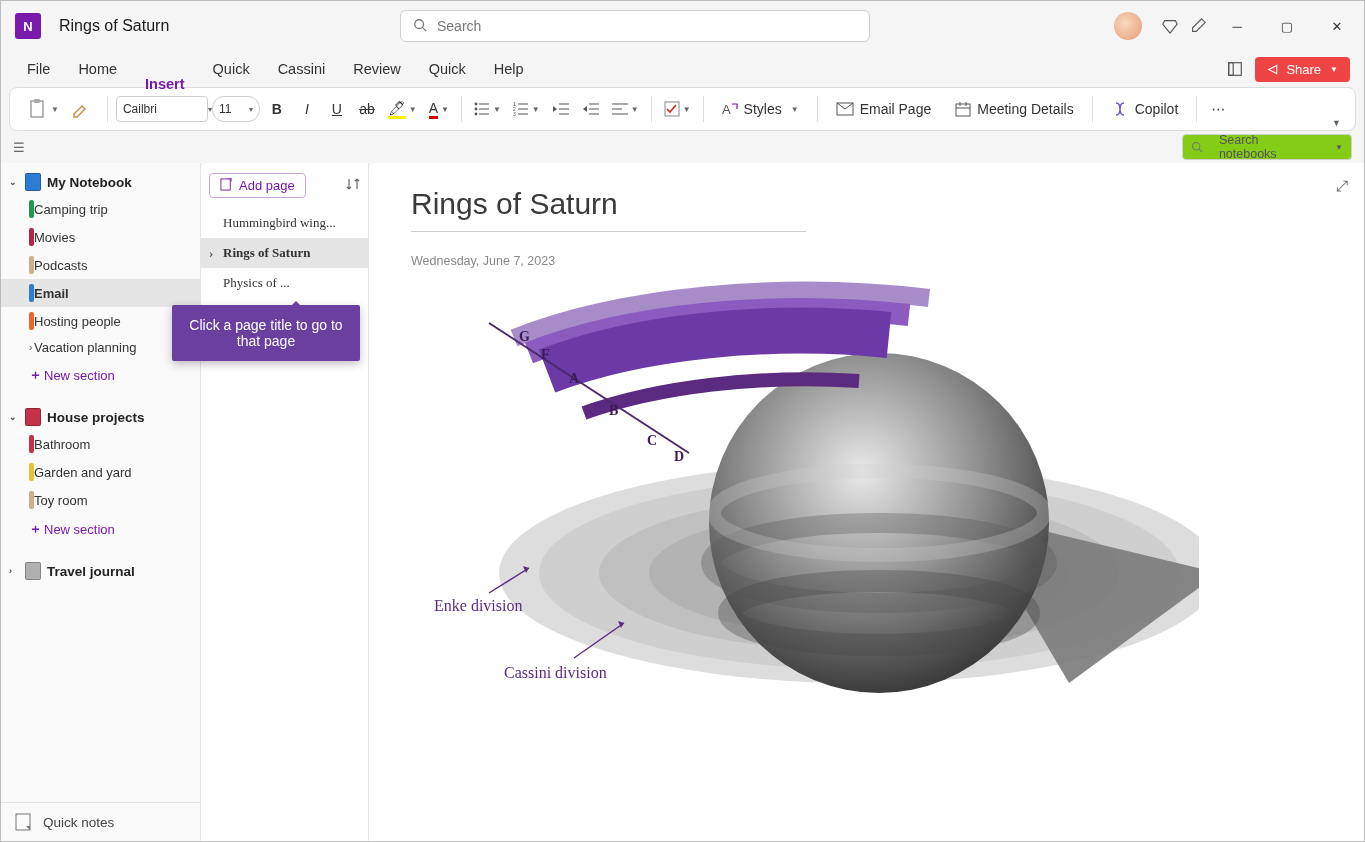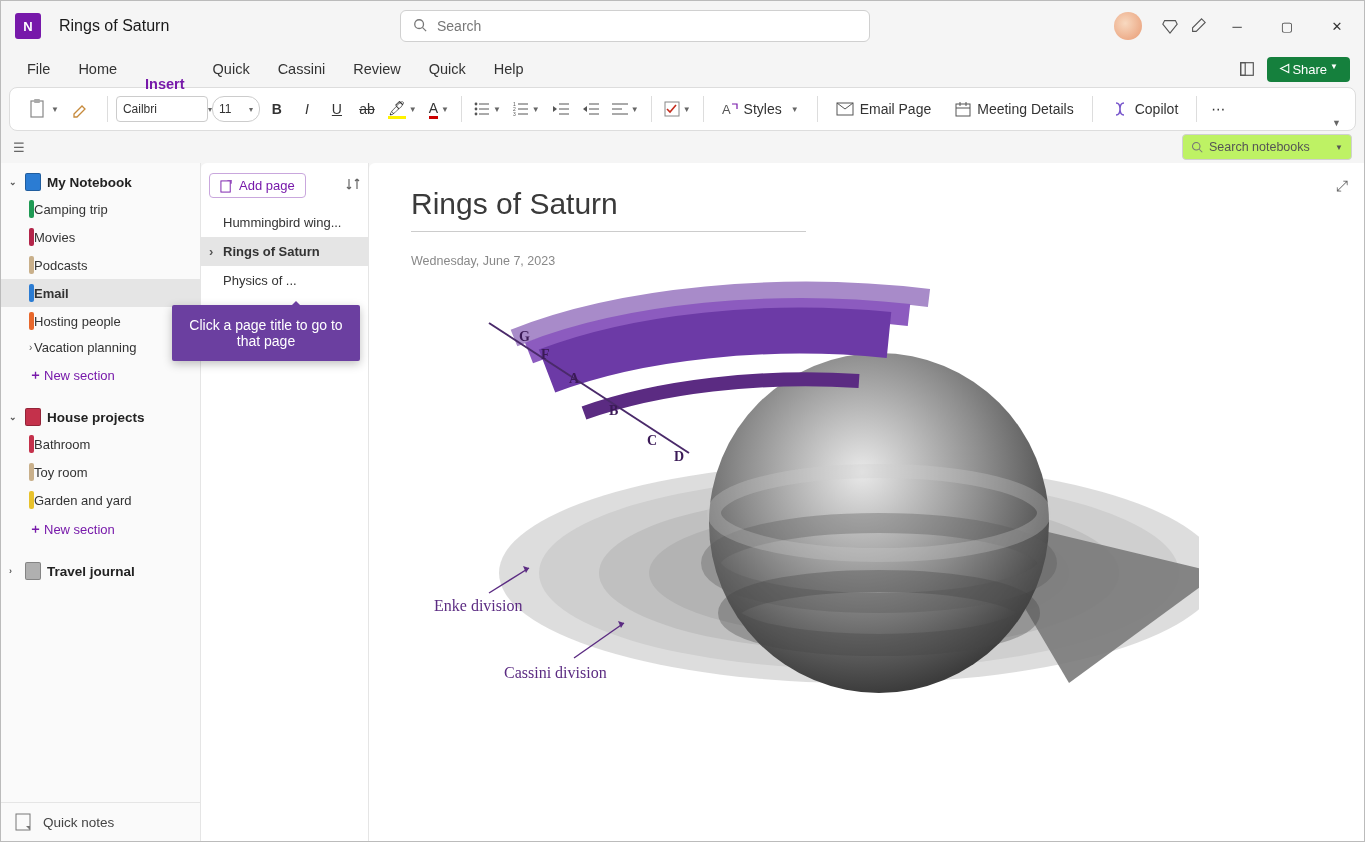--- a/index.html
+++ b/index.html
@@ -15,39 +15,39 @@
 .win-controls { margin-left: auto; display: flex; align-items: center; gap: 8px; }
 .win-btn { width: 42px; height: 32px; display: flex; align-items: center; justify-content: center; color: #333; font-size: 13px; }
 .avatar { width: 28px; height: 28px; border-radius: 50%; background: radial-gradient(circle at 40% 40%, #f8d9c0, #e89a73); margin-right: 10px; }
 .ticon { width: 20px; height: 20px; display: flex; align-items: center; justify-content: center; color: #555; }
 
 
 .menubar { height: 36px; display: flex; align-items: center; padding: 0 14px; gap: 4px; }
 .menu-item { padding: 6px 12px; font-size: 14.5px; color: #333; cursor: pointer; }
 .menu-item.active { color: #7719aa; font-weight: 600; border-bottom: 2px solid #7719aa; margin-top: 32px; }
 .menubar-right { margin-left: auto; display: flex; align-items: center; gap: 10px; }
-.share-btn { background: #15803d; color: #fff; border-radius: 4px; padding: 5px 12px; font-size: 13px; display: flex; }
+.share-btn { background: #ef4444; color: #fff; border-radius: 4px; padding: 5px 12px; font-size: 13px; display: flex; align-items: center; gap: 6px; }
 
 
 .ribbon { height: 44px; margin: 0 8px; background: #fff; border: 1px solid #ddd; border-radius: 8px; display: flex; align-items: center; padding: 0 8px; gap: 4px; font-size: 14px; color: #333; }
 .rgroup { display: flex; align-items: center; gap: 4px; padding: 0 6px; }
 .rdiv { width: 1px; height: 26px; background: #ddd; margin: 0 4px; }
 .rbtn { height: 30px; min-width: 26px; display: flex; align-items: center; justify-content: center; padding: 0 4px; border-radius: 4px; cursor: pointer; }
 .dropdown-caret { font-size: 8px; color: #666; margin-left: 3px; }
 .font-select { width: 92px; height: 26px; border: 1px solid #ccc; border-radius: 4px; font-size: 12px; padding: 0 6px; display: flex; align-items: center; justify-content: space-between; background: #fff; gap: 48px; }
 .size-select { width: 48px; height: 26px; border: 1px solid #ccc; border-radius: 12px; font-size: 12px; padding: 0 6px; display: flex; align-items: center; justify-content: space-between; background: #fff; }
 .rbtn.text-btn { gap: 6px; padding: 0 10px; }
 .highlight-u { border-bottom: 3px solid #fff200; }
 .fontcolor-u { border-bottom: 3px solid #c00; }
 .ribbon-expand { margin-left: auto; align-self: flex-end; padding: 2px 6px; color: #666; font-size: 9px; }
 
 
 .subtoolbar { height: 32px; display: flex; align-items: center; padding: 0 12px; }
 .burger { font-size: 13px; color: #666; }
-.search-notebooks { margin-left: auto; width: 170px; height: 26px; border: 1px solid #d0d0d0; border-radius: 4px; background: #bef264; display: flex; align-items: center; padding: 0 8px; font-size: 12.5px; color: #555; gap: 6px; }
+.search-notebooks { margin-left: auto; width: 170px; height: 26px; border: 1px solid #d0d0d0; border-radius: 4px; background: #84cc16; display: flex; align-items: center; padding: 0 8px; font-size: 12.5px; color: #555; gap: 16px; }
 .search-notebooks .caret { margin-left: auto; font-size: 8px; }
 
 
 .columns { display: flex; height: calc(100% - 50px - 36px - 44px - 32px); }
 .col-notebooks { width: 200px; background: #fafafa; border-right: 1px solid #e5e5e5; display: flex; flex-direction: column; padding-top: 6px; position: relative; }
 .col-pages { width: 168px; background: #fff; border-right: 1px solid #e5e5e5; display: flex; flex-direction: column; border-radius: 6px 0 0 0; position: relative; }
 .col-canvas { flex: 1; background: #fff; position: relative; overflow: hidden; border-radius: 6px 0 0 0; }
 
 .nb-group-header { display: flex; align-items: center; padding: 4px 8px; font-size: 13.5px; font-weight: 600; color: #222; cursor: pointer; gap: 6px; }
 .nb-group-header .chev { font-size: 9px; color: #555; width: 10px; }
@@ -59,23 +59,23 @@
 .section-item { display: flex; align-items: center; padding: 5px 8px 5px 28px; font-size: 13px; color: #333; cursor: pointer; }
 .section-item.selected { background: #e5e5e5; font-weight: 600; }
 .tab-color { width: 5px; height: 18px; border-radius: 2px; }
 .newsection { color: #7719aa; display: flex; align-items: center; gap: 10px; padding: 6px 8px 6px 28px; font-size: 13px; cursor: pointer; }
 .plus { color: #7719aa; font-weight: bold; width: 5px; text-align: center; }
 
 .quicknotes { margin-top: auto; border-top: 1px solid #e5e5e5; padding: 10px 14px; display: flex; align-items: center; gap: 12px; color: #444; font-size: 13.5px; }
 
 
 .pages-header { display: flex; align-items: center; padding: 10px 8px; gap: 8px; }
-.add-page-btn { border: 1px solid #c9a7dd; color: #7719aa; border-radius: 4px; padding: 4px 10px; font-size: 13px; display: flex; align-items: flex-end; gap: 6px; cursor: pointer; }
+.add-page-btn { border: 1px solid #c9a7dd; color: #7719aa; border-radius: 4px; padding: 4px 10px; font-size: 13px; display: flex; align-items: flex-start; gap: 6px; cursor: pointer; }
 .sort-icon { margin-left: auto; color: #666; font-size: 13px; }
-.page-item { padding: 7px 10px 7px 22px; font-size: 13px; color: #333; cursor: pointer; position: relative; white-space: nowrap; overflow: hidden; text-overflow: ellipsis; }
+.page-item { padding: 7px 10px 7px 22px; font-size: 13px; color: #333; cursor: pointer; position: relative; white-space: nowrap; overflow: hidden; text-overflow: ellipsis; font-family: Liberation Serif, serif; }
 .page-item.selected { background: #e5e5e5; font-weight: 600; }
 .page-item.selected::before { content: "›"; position: absolute; left: 8px; color: #555; font-weight: bold; }
 
 
 .tooltip { position: absolute; left: 172px; top: 305px; background: #6b3fa0; color: #fff; padding: 12px 14px; font-size: 14px; border-radius: 2px; width: 188px; text-align: center; box-shadow: 0 3px 10px rgba(0,0,0,.25); z-index: 20; }
 .tooltip::before { content: ""; position: absolute; top: -14px; left: 114px; border: 10px solid transparent; border-bottom-color: #6b3fa0; }
 
 
 .canvas-header { padding: 24px 42px 8px; }
 .page-title-text { font-size: 30px; color: #3a3a3a; font-weight: 400; border-bottom: 1px solid #ccc; padding-bottom: 10px; width: 395px; }
@@ -340,26 +340,26 @@
     <div class="nb-group-header">
       <span class="chev">⌄</span>
       <span class="nb-icon crimson"></span>
       <span>House projects</span>
     </div>
     <div class="section-item">
         <span class="tab-color" style="background:#c4314b"></span>
         <span>Bathroom</span>
       </div>
     <div class="section-item">
+        <span class="tab-color" style="background:#e8c22c"></span>
+        <span>Garden and yard</span>
+      </div>
+    <div class="section-item">
         <span class="tab-color" style="background:#c9b08b"></span>
         <span>Toy room</span>
-      </div>
-    <div class="section-item">
-        <span class="tab-color" style="background:#e8c22c"></span>
-        <span>Garden and yard</span>
       </div>
     <div class="newsection">
         <span class="plus">＋</span>
         <span>New section</span>
       </div>
 
     <div style="height:14px"></div>
 
     <div class="nb-group-header">
       <span class="chev">›</span>

